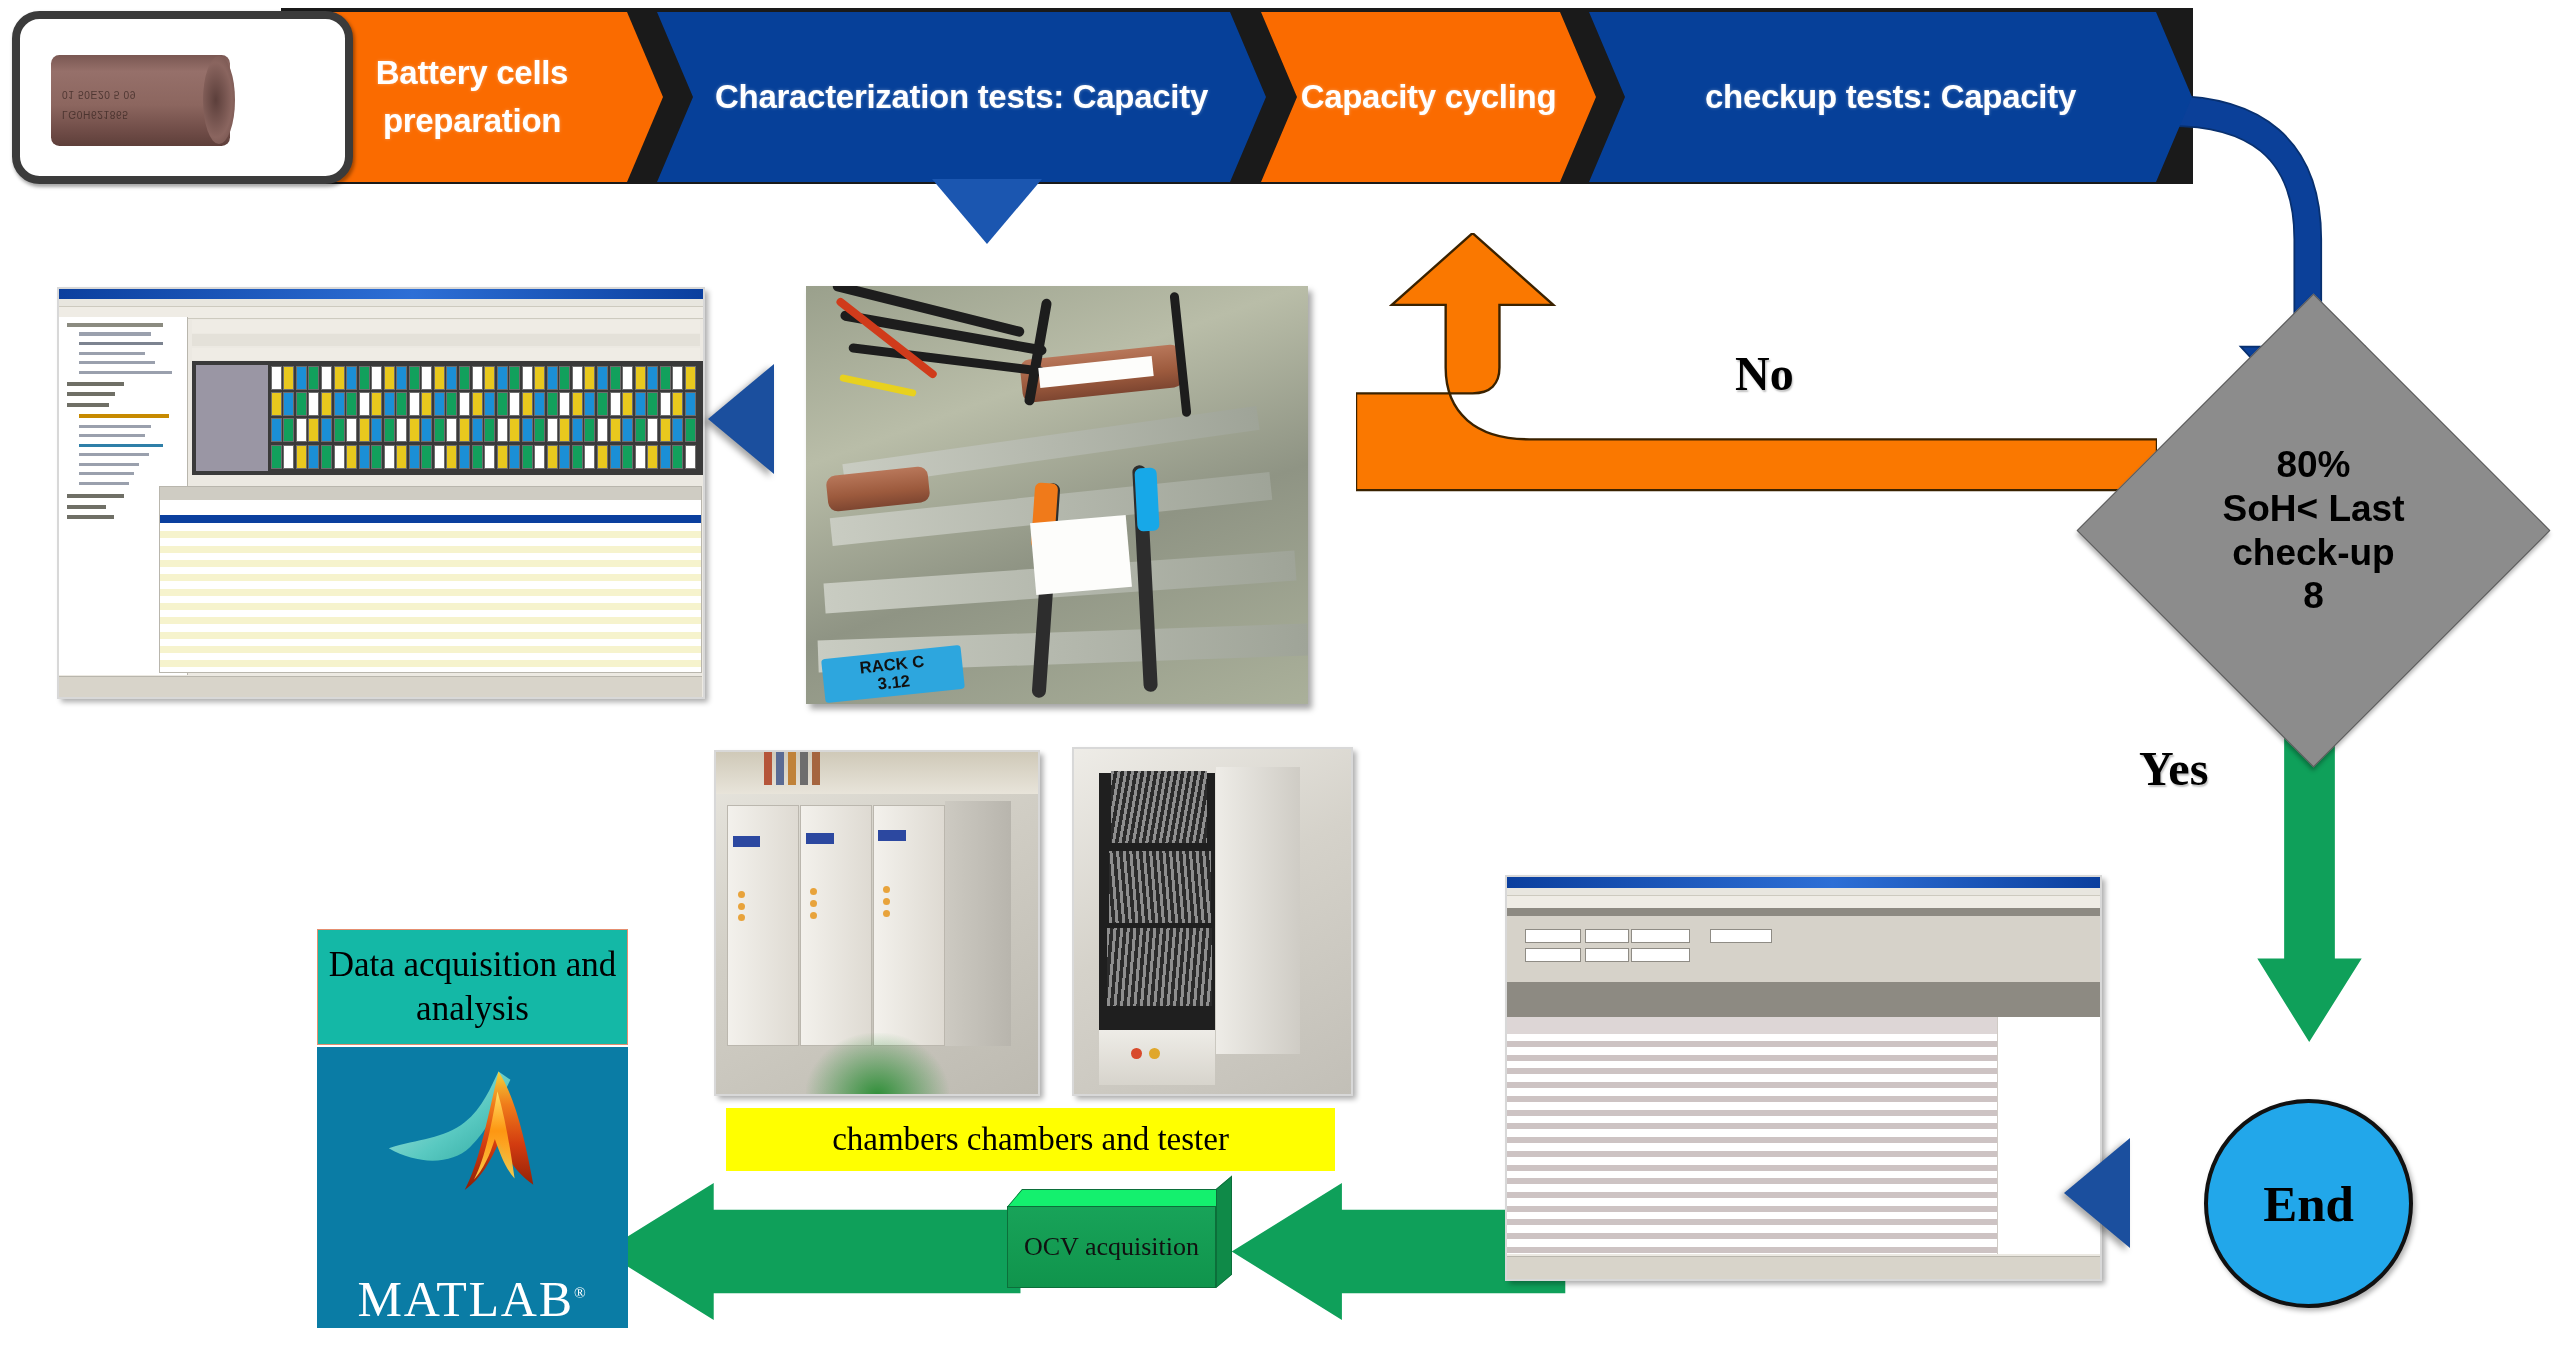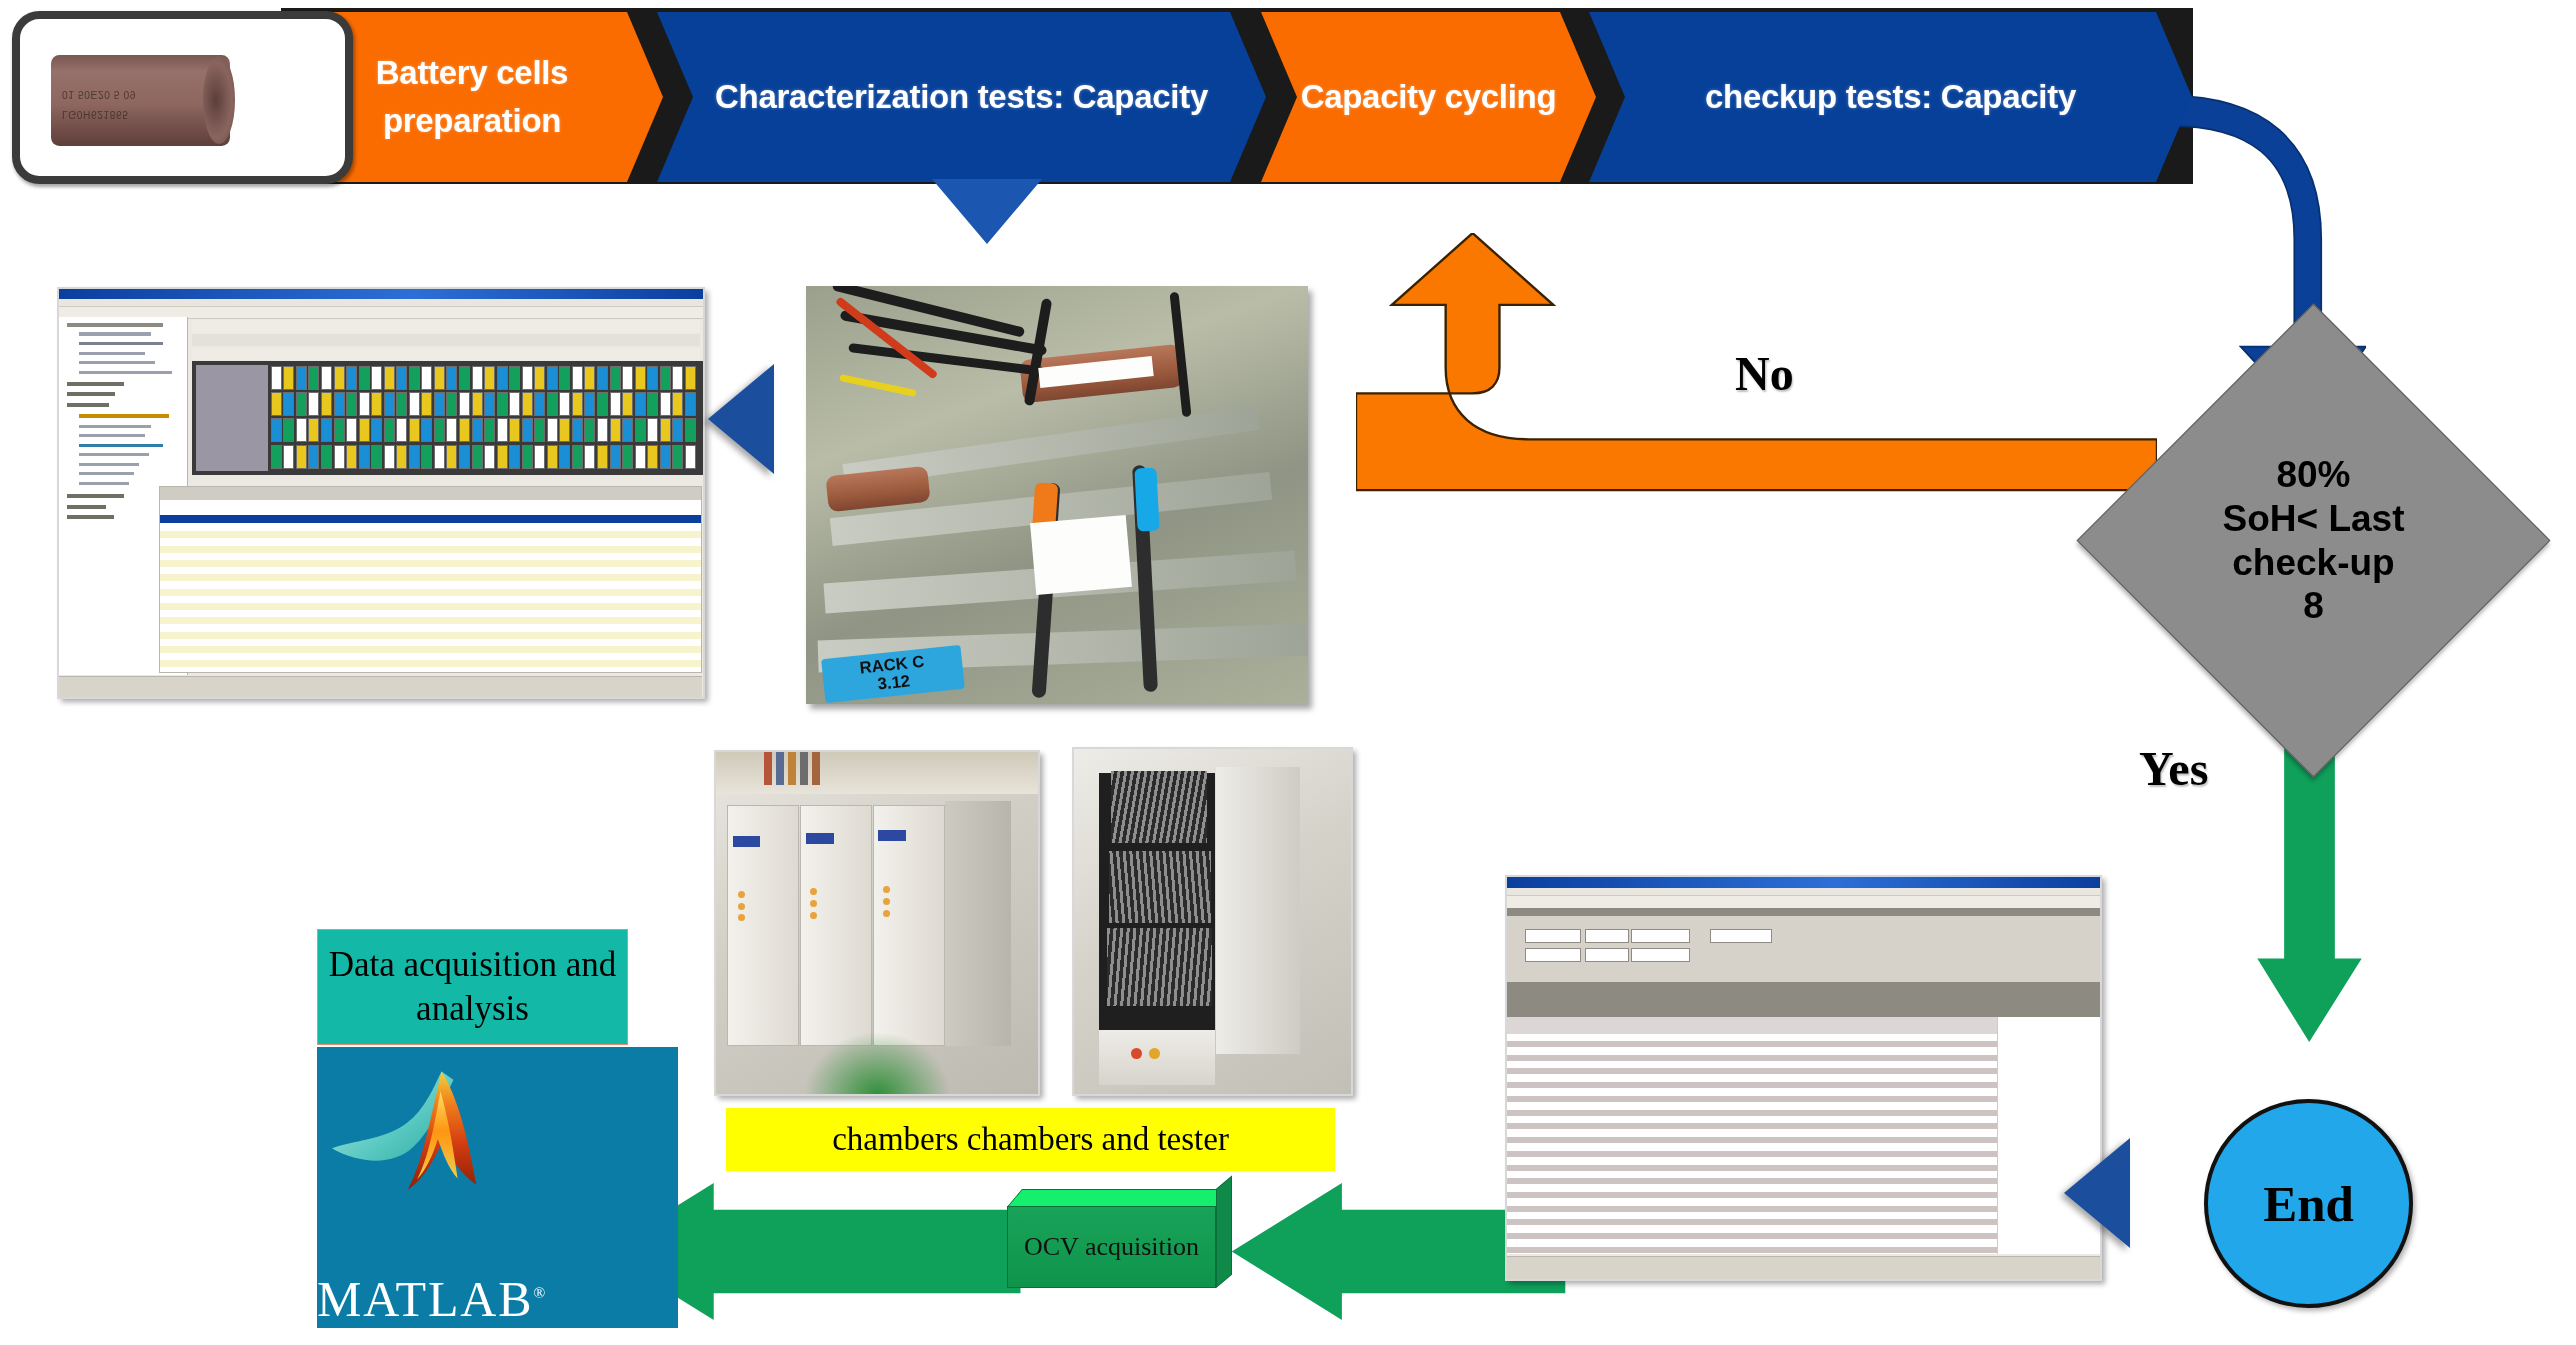--- a/index.html
+++ b/index.html
@@ -50,21 +50,21 @@
   #orange-elbow{left:1356px;top:233px;width:801px;height:335px;z-index:1;}
 
   
   #green-arrow-yes{left:2257px;top:708px;width:105px;height:346px;z-index:1;}
 
   
   #green-arrow-left{left:603px;top:1183px;width:418px;height:137px;z-index:1;}
   #green-arrow-left2{left:1231px;top:1183px;width:335px;height:137px;z-index:1;}
 
   
-  #decision-diamond{left:2146px;top:373px;width:335px;height:335px;z-index:3;}
+  #decision-diamond{left:2146px;top:363px;width:335px;height:335px;z-index:3;}
   #decision-diamond .dmd{position:absolute;inset:0;background:#8c8c8c;
       transform:rotate(45deg);border:1.8px solid #5c5c5c;box-sizing:border-box;
       box-shadow:2.4px 3px 4.2px rgba(0,0,0,.3);}
   #decision-diamond .dtext{position:absolute;inset:0;display:flex;flex-direction:column;
       align-items:center;justify-content:center;font-weight:bold;font-size:37px;color:#000;
       line-height:1.18;text-align:center;}
   #decision-diamond .dtext .l{display:block;}
 
   
   #end-node{left:2204px;top:1099px;width:209px;height:209px;border-radius:50%;
@@ -106,22 +106,22 @@
   #chamber-left{left:714px;top:750px;width:326px;height:346px;z-index:2;
     background:linear-gradient(150deg,#e9e7e0 0%,#d2cfc6 40%,#bdbab1 100%);}
   #chamber-right{left:1072px;top:747px;width:281px;height:349px;z-index:2;
     background:linear-gradient(150deg,#eeece7 0%,#d5d2ca 45%,#c2bfb7 100%);}
 
   
   #daq-label{left:317px;top:929px;width:311px;height:116px;background:#14b8a6;
      border:1.2px solid #e58f70;box-sizing:border-box;z-index:3;
      display:flex;align-items:center;justify-content:center;text-align:center;
      font-family:"Liberation Serif",serif;font-size:35px;color:#000;line-height:1.25;}
-  #matlab-box{left:317px;top:1047px;width:361px;height:281px;background:#0A7CA5;z-index:3;
-     display:flex;flex-direction:column;justify-content:flex-start;gap:48px;}
+  #matlab-box{left:317px;top:1047px;width:311px;height:281px;background:#0A7CA5;z-index:3;
+     display:flex;flex-direction:column;align-items:center;justify-content:flex-start;gap:48px;}
   #matlab-box .wordmark{font-family:"Liberation Serif",serif;color:#ffffff;font-size:50px;
      letter-spacing:1.8px;margin-top:4.8px;}
   #matlab-box .wordmark sup{font-size:15.5px;vertical-align:super;}
 
   #climate-label{left:726px;top:1108px;width:609px;height:63px;background:#FFFF00;z-index:3;
      display:flex;align-items:center;justify-content:center;
      font-family:"Liberation Serif",serif;font-size:33px;color:#000;}
 
   #ocv-box{left:1007px;top:1189px;width:224px;height:99px;z-index:4;}
   #ocv-box .front{position:absolute;left:0;top:16.7px;width:209px;height:82px;

